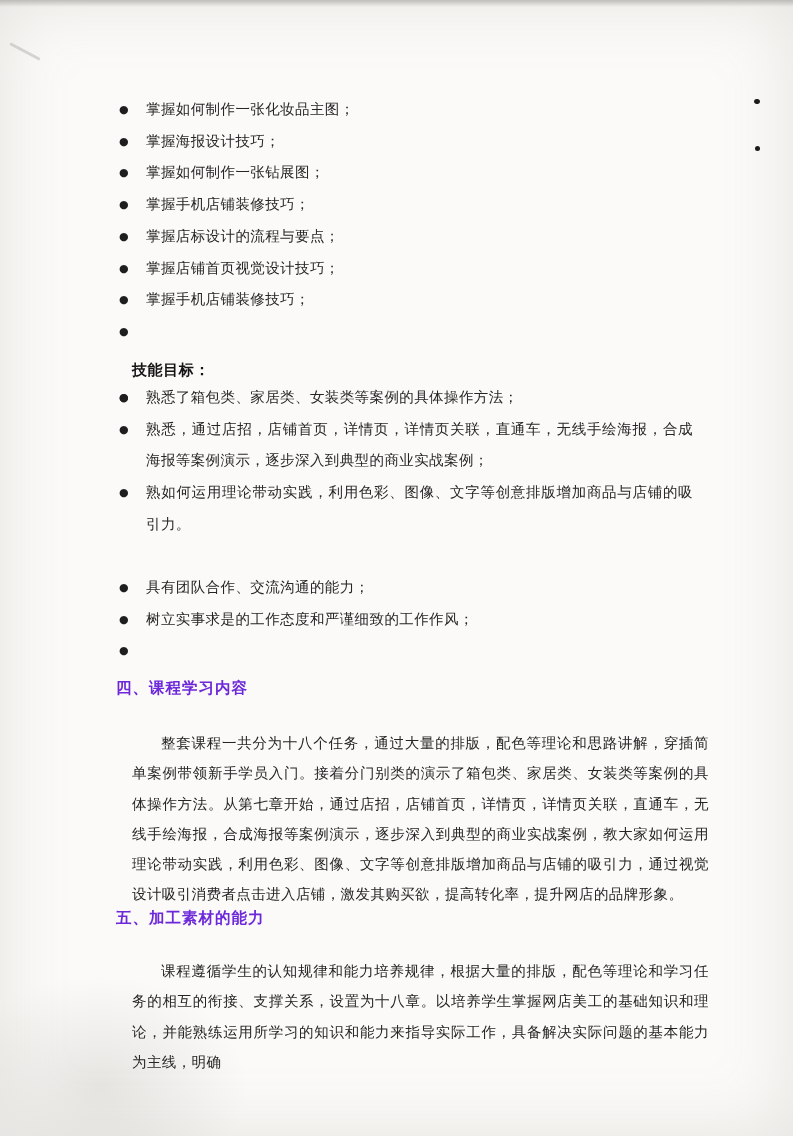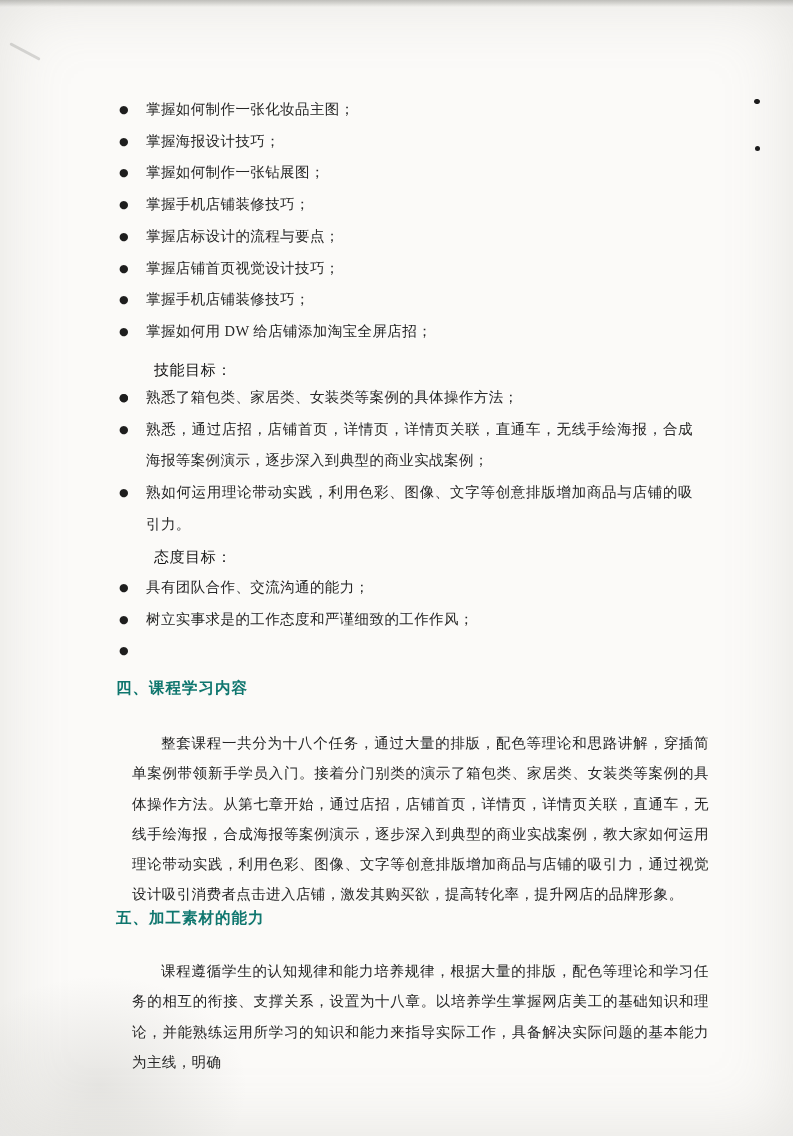--- a/index.html
+++ b/index.html
@@ -46,31 +46,31 @@
     letter-spacing: 0.4px;
     text-align: justify;
   }
   ul.blist li .bdot {
     position: absolute; left: 3px; top: 0;
     font-size: 11px; line-height: 31.7px; color: #1e1e1e;
     font-family: "DejaVu Sans", sans-serif;
   }
 
   .subheading {
-    left: 154px; width: 540px;
+    left: 132px; width: 540px;
     font-family: "Liberation Sans", "DejaVu Sans", sans-serif;
-    font-weight: normal;
+    font-weight: bold;
     font-size: 15px; line-height: 32px;
     color: #141414; letter-spacing: 0.6px;
   }
   .heading {
     font-family: "Liberation Sans", "DejaVu Sans", sans-serif;
     font-weight: bold;
     font-size: 15.5px; line-height: 32px;
-    color: #0f766e; letter-spacing: 1px;
+    color: #6d28d9; letter-spacing: 1px;
     margin: 0;
   }
   .para {
     margin: 16px;
     font-size: 14.5px;
     line-height: 30.3px;
     letter-spacing: 0.4px;
     text-align: justify;
     text-indent: 29px;
     color: #252525;
@@ -113,42 +113,41 @@
       <li>
       <span class="bdot">●</span><span class="btext">掌握店标设计的流程与要点；</span>
     </li>
       <li>
       <span class="bdot">●</span><span class="btext">掌握店铺首页视觉设计技巧；</span>
     </li>
       <li>
       <span class="bdot">●</span><span class="btext">掌握手机店铺装修技巧；</span>
     </li>
       <li>
-      <span class="bdot">●</span><span class="btext">掌握如何用 DW 给店铺添加淘宝全屏店招；</span>
+      <span class="bdot">●</span>
     </li>
     </ul>
 
   <div class="abs subheading skills-heading">技能目标：</div>
 
   <ul class="blist abs skills-list">
       <li>
       <span class="bdot">●</span>
     </li>
       <li>
       <span class="bdot">●</span><span class="btext">熟悉了箱包类、家居类、女装类等案例的具体操作方法；</span>
     </li>
       <li>
       <span class="bdot">●</span><span class="btext">熟悉，通过店招，店铺首页，详情页，详情页关联，直通车，无线手绘海报，合成海报等案例演示，逐步深入到典型的商业实战案例；</span>
     </li>
       <li>
       <span class="bdot">●</span><span class="btext">熟如何运用理论带动实践，利用色彩、图像、文字等创意排版增加商品与店铺的吸引力。</span>
     </li>
     </ul>
 
-  <div class="abs subheading attitude-heading">态度目标：</div>
 
   <ul class="blist abs attitude-list">
       <li>
       <span class="bdot">●</span><span class="btext">具有团队合作、交流沟通的能力；</span>
     </li>
       <li>
       <span class="bdot">●</span><span class="btext">树立实事求是的工作态度和严谨细致的工作作风；</span>
     </li>
       <li>
       <span class="bdot">●</span>

